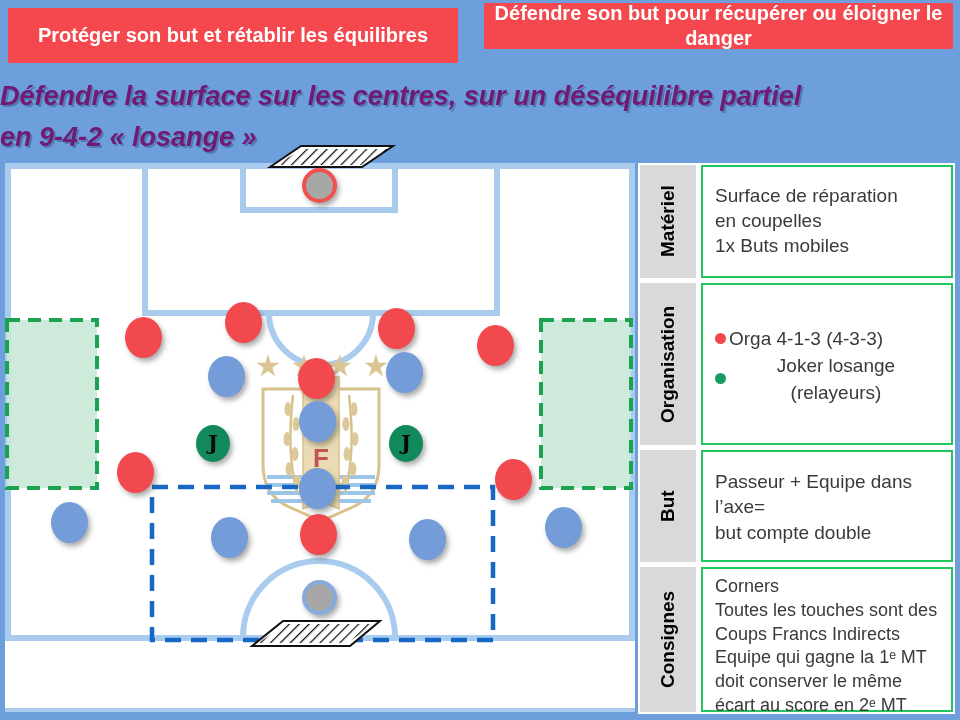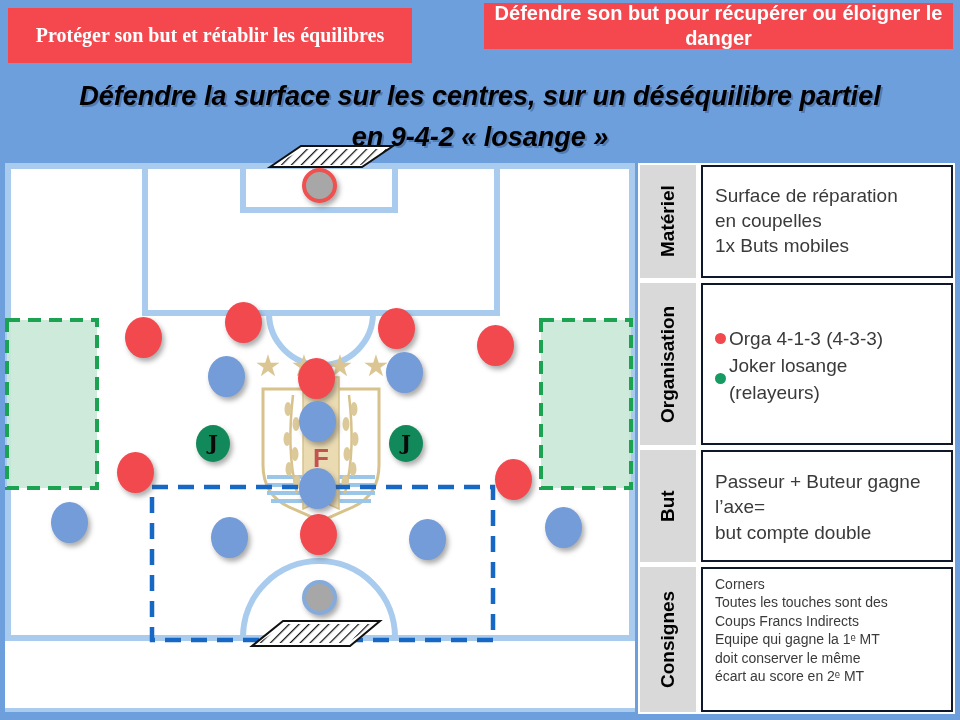--- a/index.html
+++ b/index.html
@@ -3,26 +3,26 @@
 <meta charset="utf-8">
 <style>
   html,body{margin:0;padding:0;width:960px;height:720px;overflow:hidden;
     font-family:"Liberation Sans","DejaVu Sans",sans-serif;}
   body{position:relative;background:#6E9FDD;}
 
   
   .hdr{position:absolute;background:#F4484E;color:#fff;font-weight:bold;
     display:flex;align-items:center;justify-content:center;text-align:center;
     font-size:20px;line-height:1.25;}
-  #hdr-left{left:8px;top:8px;width:404px;height:55px;font-family:Liberation Serif, serif;}
+  #hdr-left{left:8px;top:8px;width:450px;height:55px;}
   #hdr-right{left:484px;top:3px;width:469px;height:46px;}
 
   
-  #banner{position:absolute;left:0;top:76px;width:960px;text-align:center;
-    color:#000000;font-weight:bold;font-style:italic;font-size:27px;line-height:1.5;
+  #banner{position:absolute;left:0;top:76px;width:960px;
+    color:#701a75;font-weight:bold;font-style:italic;font-size:27px;line-height:1.5;
     text-shadow:2px 2px 0 rgba(31,56,100,0.35);}
 
   
   #pitch{position:absolute;left:5px;top:163px;width:630px;height:549px;background:#fff;}
   .goal-svg{position:absolute;}
 
   
   #players-layer{position:absolute;left:0;top:0;width:960px;height:720px;pointer-events:none;}
   .player{position:absolute;border-radius:50%;box-sizing:border-box;
     box-shadow:2.5px 3.5px 5px rgba(70,70,70,0.45);
@@ -30,28 +30,28 @@
   .jletter{font-family:"DejaVu Serif","Liberation Serif",serif;font-weight:bold;
     font-size:21px;color:#0a0a0a;line-height:1;transform:translateY(-1px);}
 
   
   #info-table{position:absolute;left:638px;top:163px;width:317px;height:551px;
     background:#fff;display:grid;grid-template-columns:56px 1fr;
     grid-template-rows:113px 162px 112px 145px;gap:5px;padding:2px;box-sizing:border-box;}
   .row-label{background:#D9D9D9;display:flex;align-items:center;justify-content:center;
     writing-mode:vertical-rl;transform:rotate(180deg);
     font-weight:bold;font-size:19px;color:#000;}
-  .row-content{background:#fff;border:2px solid #0f172a;box-sizing:border-box;
+  .row-content{background:#fff;border:2px solid #22c55e;box-sizing:border-box;
     font-size:19px;color:#3a3a3a;padding:6px 8px 4px 12px;display:flex;flex-direction:column;}
   .pre{white-space:pre-line;line-height:1.32;}
   .vc{justify-content:center;}
   .pt{padding-top:16px;}
-  .bullet-row{display:flex;align-items:center;line-height:27px;}
+  .bullet-row{display:flex;align-items:center;line-height:27px;text-align:center;}
   .dot{width:11px;height:11px;border-radius:50%;flex:0 0 auto;margin-right:3px;}
-  .consignes-text{font-size:14px;}
+  .consignes-text{font-size:18px;}
 </style>
 </head>
 <body>
 
 <div class="hdr" id="hdr-left">
   <span>Protéger son but et rétablir les équilibres</span>
 </div>
 <div class="hdr" id="hdr-right">
   <span>Défendre son but pour récupérer ou éloigner le danger</span>
 </div>
@@ -183,21 +183,21 @@
         </div>
         <div class="bullet-row">
           <span class="dot" style="background: rgb(22, 155, 98);"></span>
           <span>Joker losange (relayeurs)</span>
         </div>
       </div>
   </div>
 
   <div class="row-label">But</div>
   <div class="row-content vc">
-    <div class="pre">Passeur + Buteur gagne l’axe=
+    <div class="pre">Passeur + Equipe dans l’axe=
 but compte double</div>
   </div>
 
   <div class="row-label">Consignes</div>
   <div class="row-content">
     <div class="pre consignes-text">Corners
 Toutes les touches sont des
 Coups Francs Indirects
 Equipe qui gagne la 1ᵉ MT
 doit conserver le même

